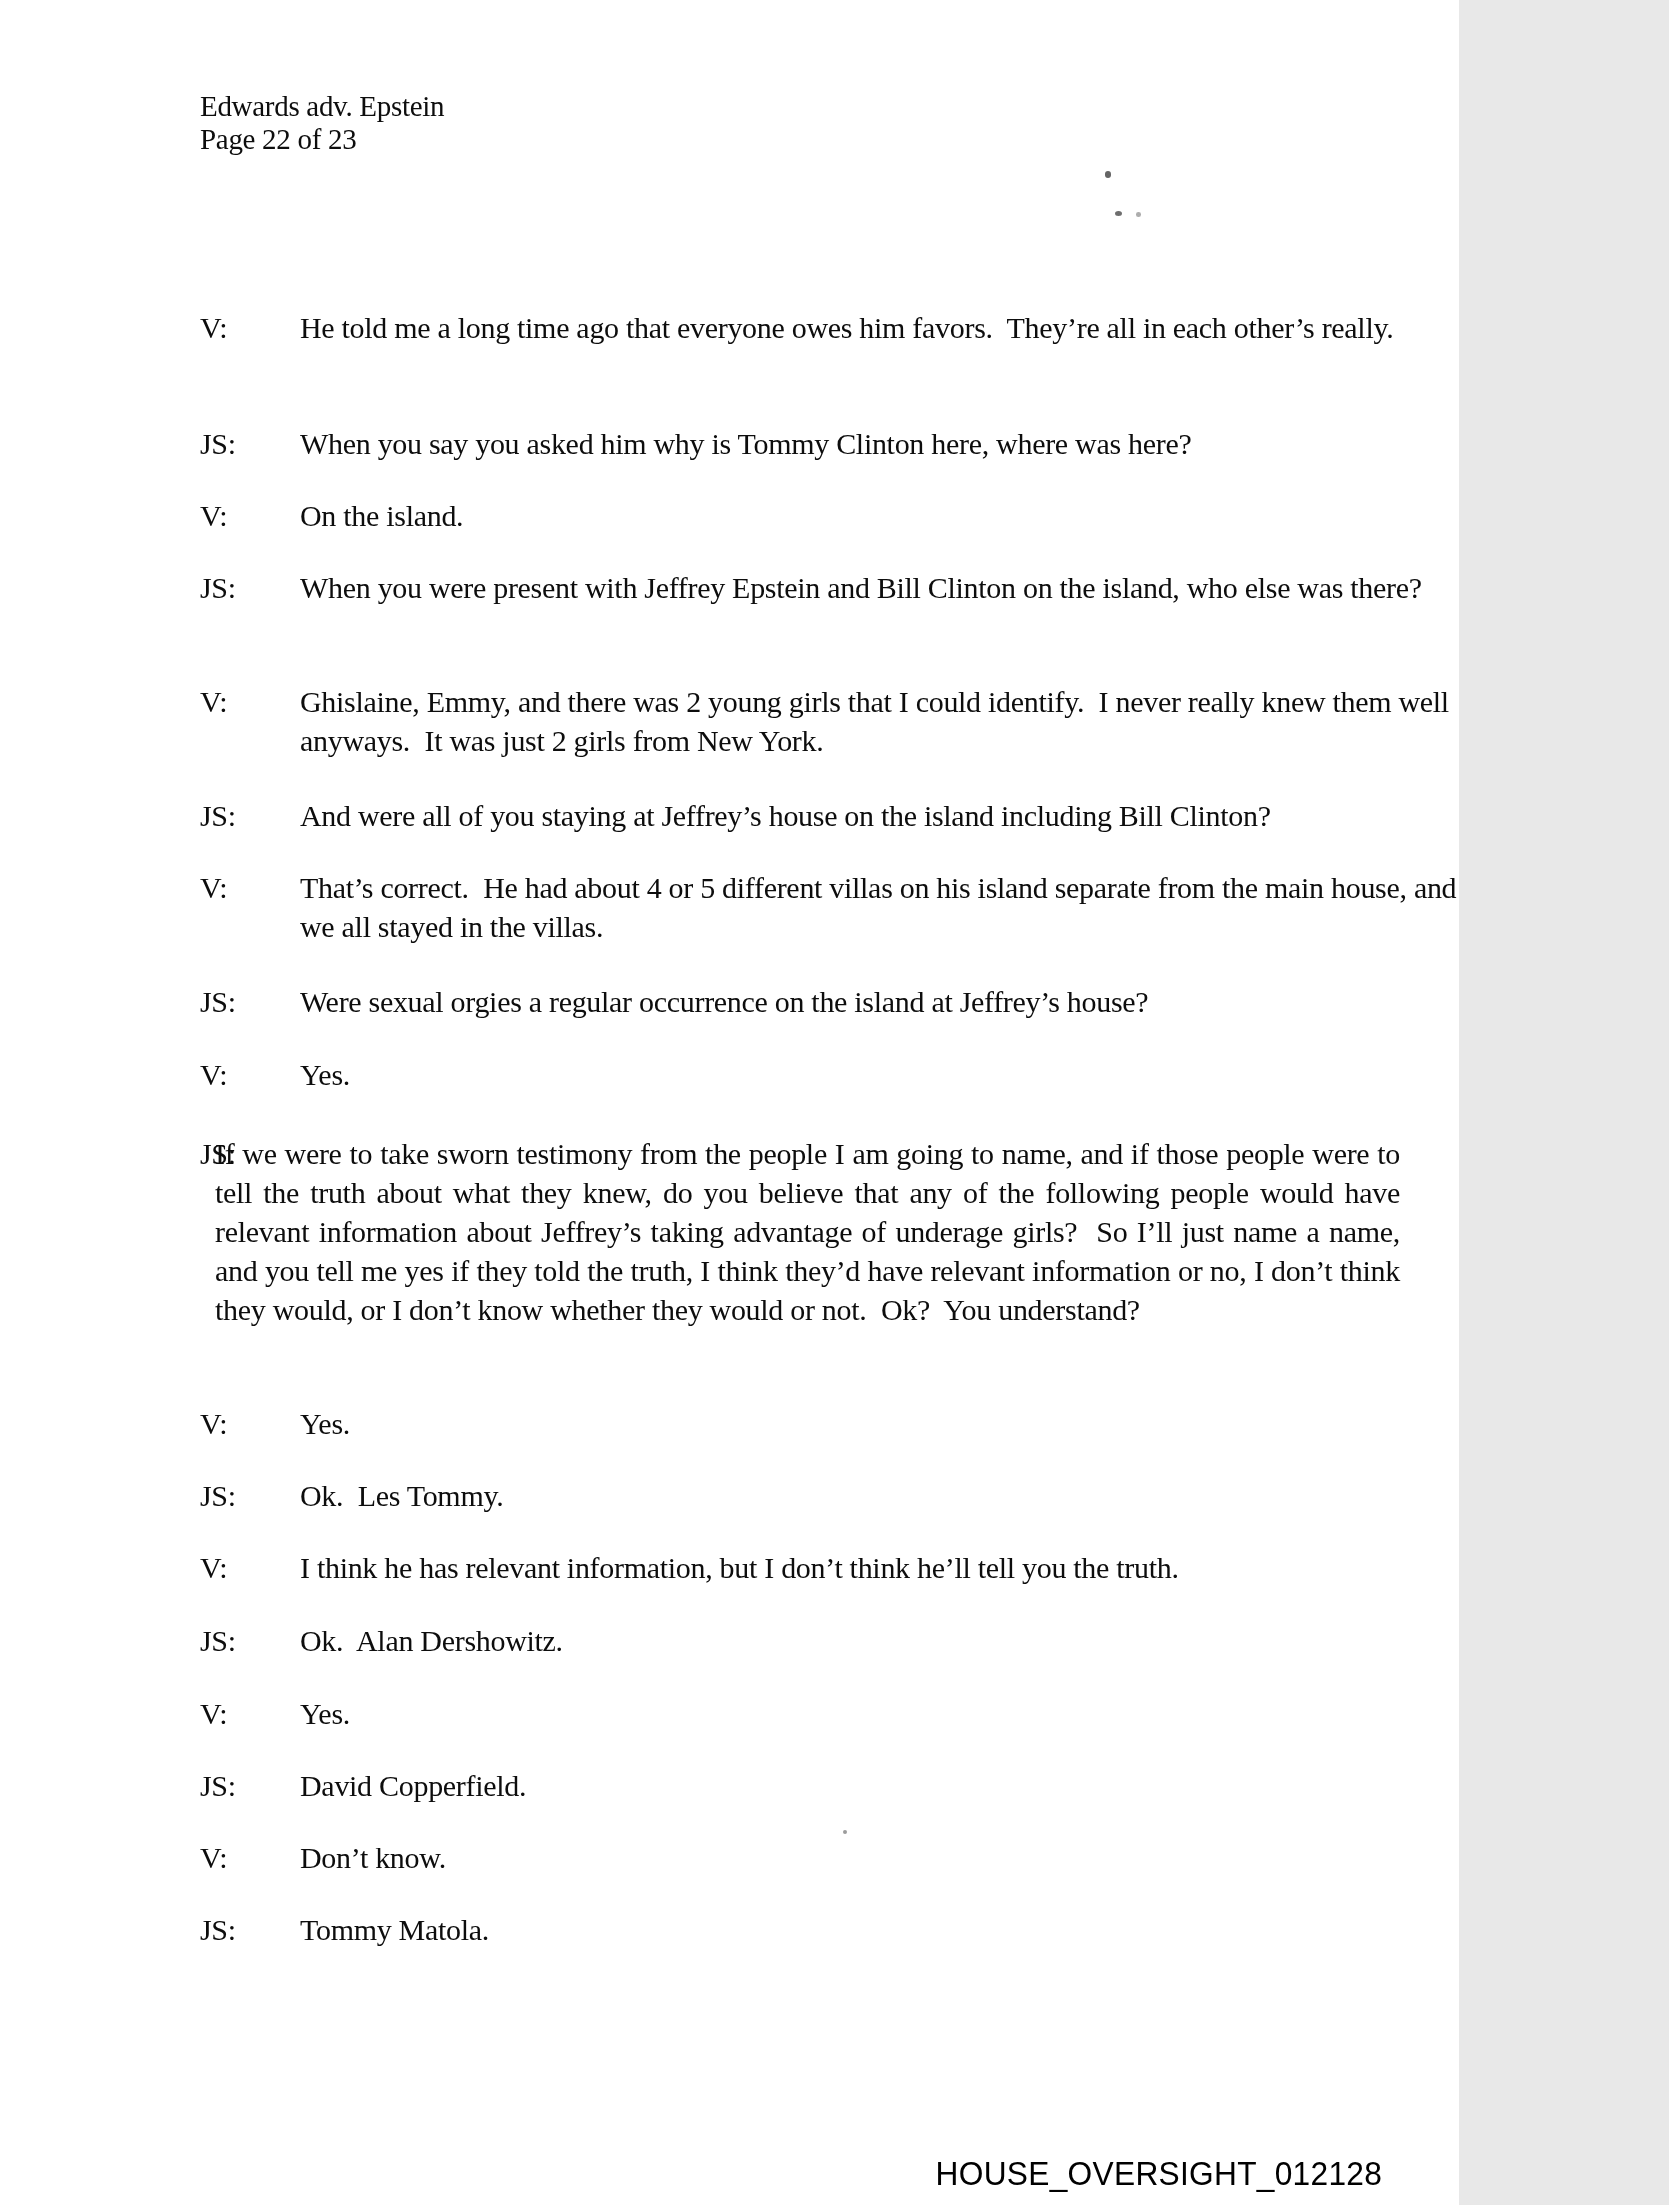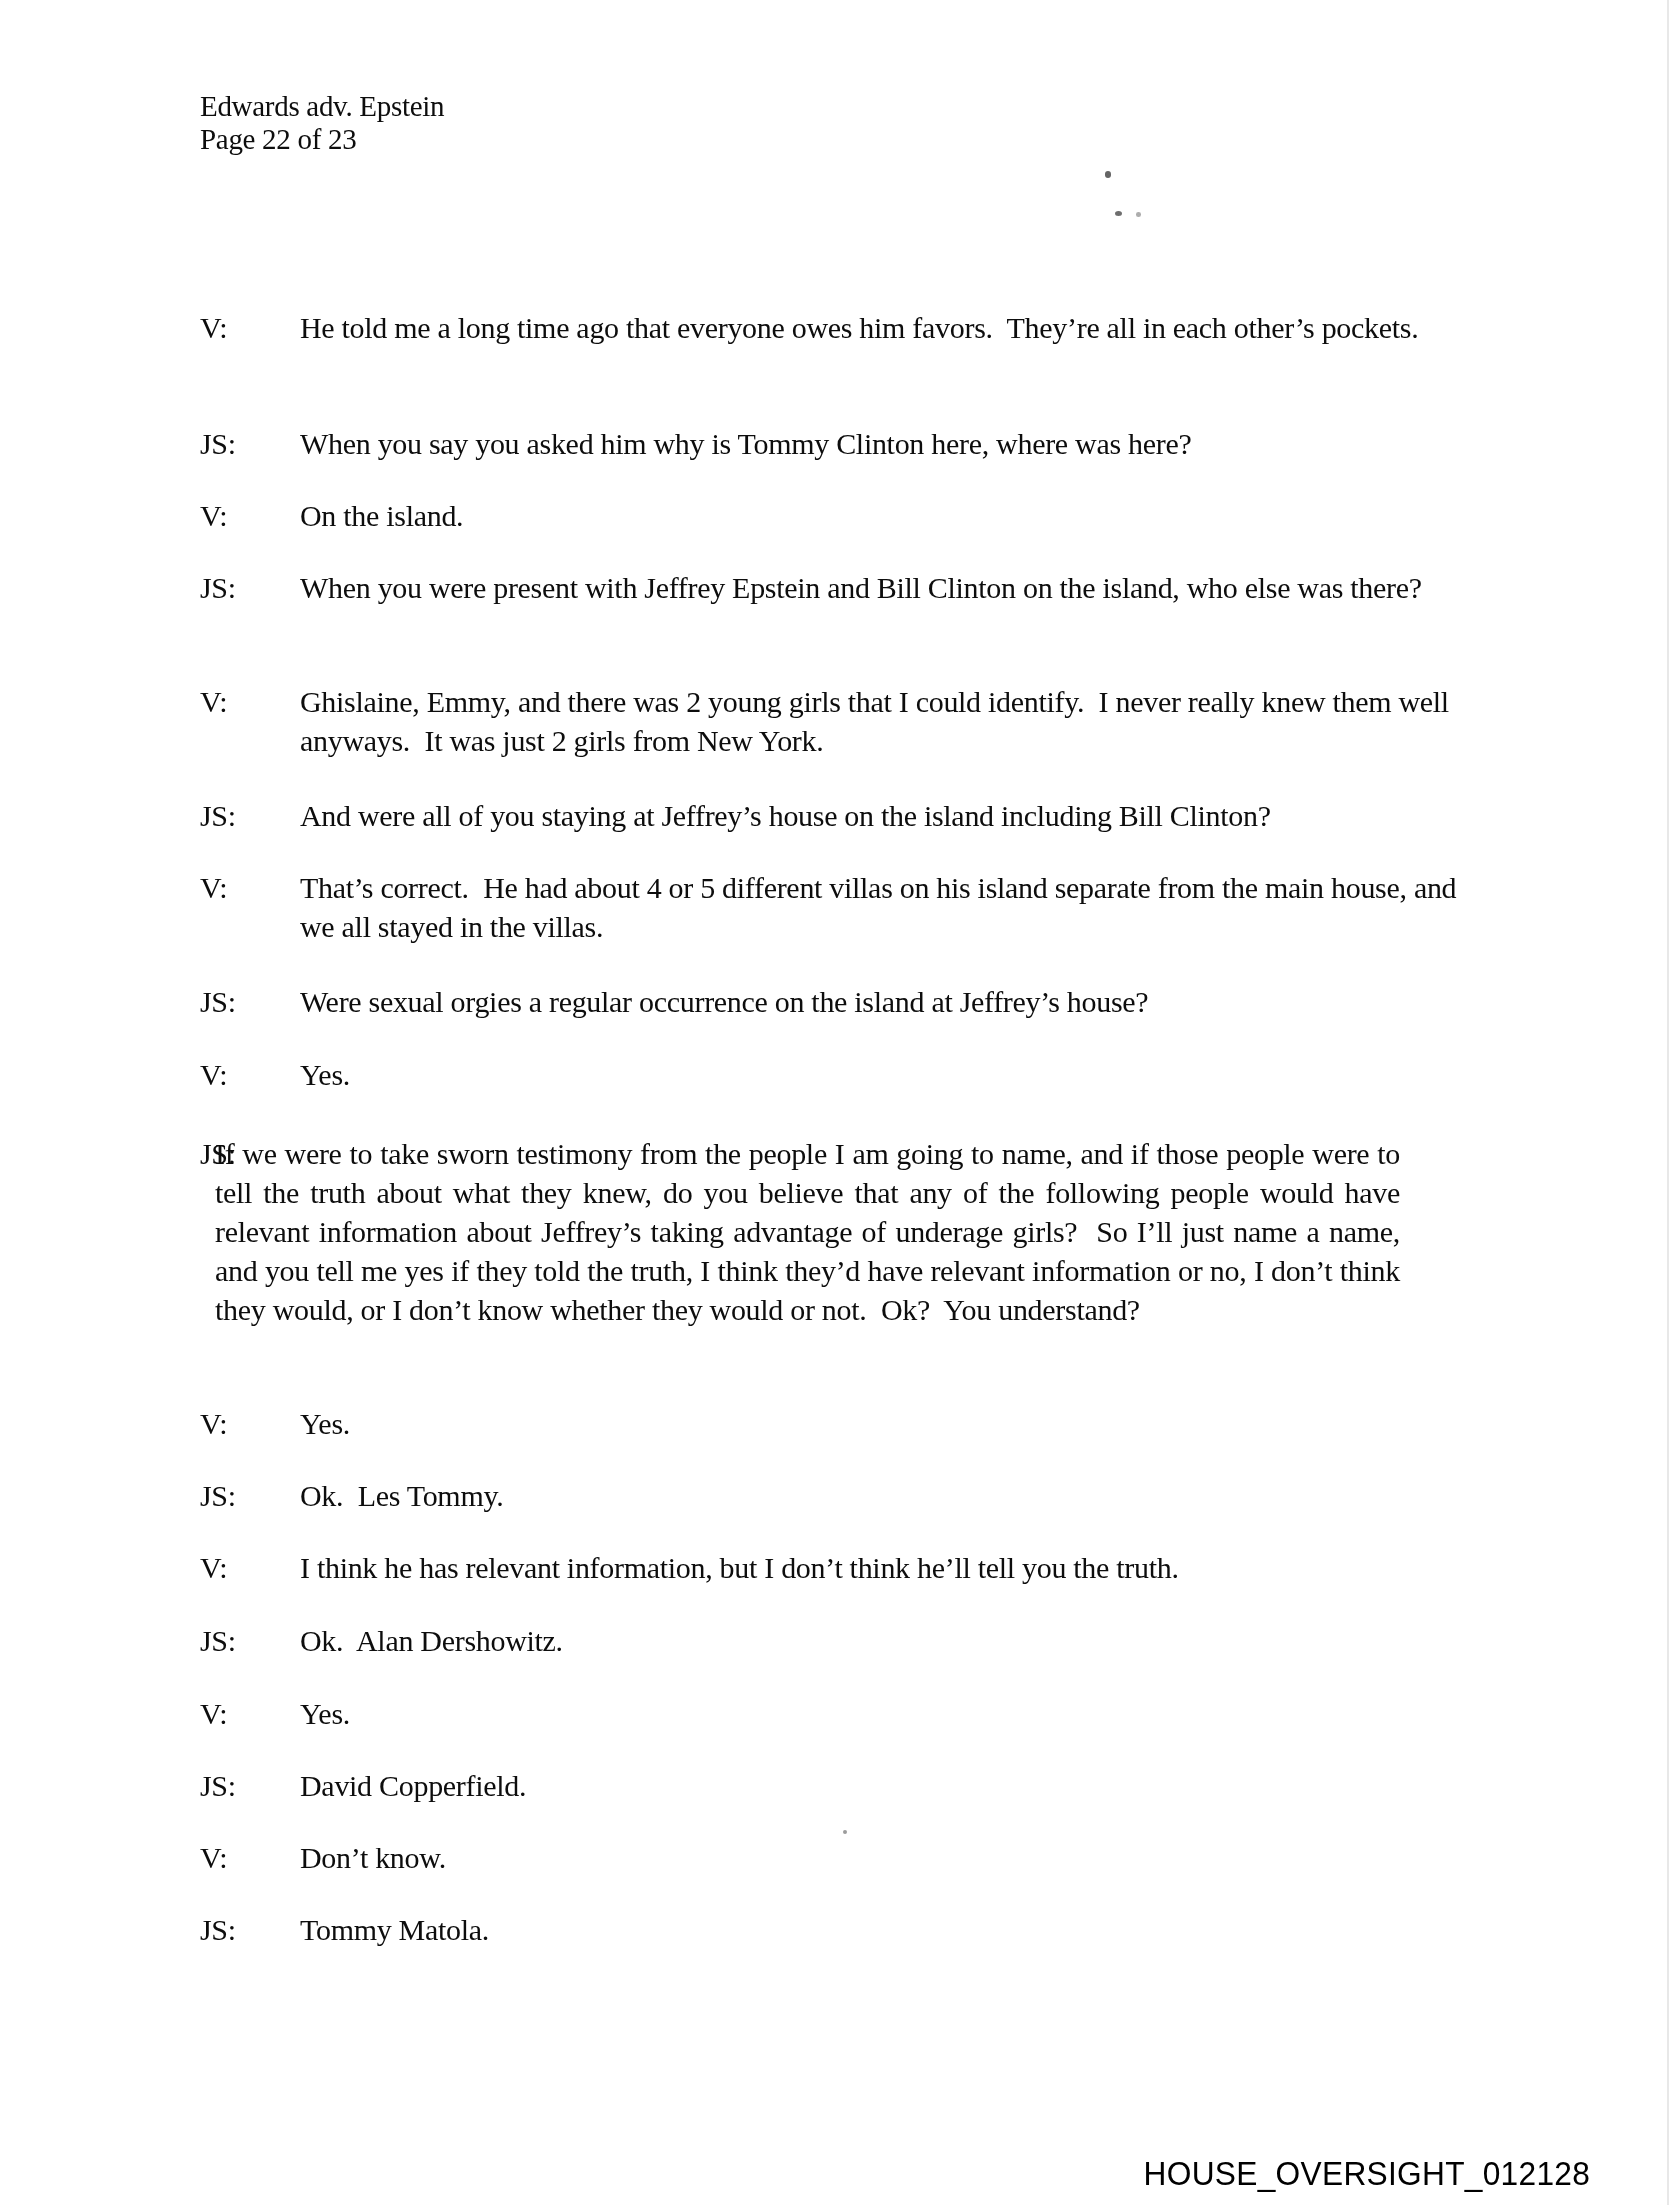--- a/index.html
+++ b/index.html
@@ -2,21 +2,21 @@
 <html style="font-size:10.5px"><head>
 <meta charset="utf-8">
 <style>
   html, body {
     margin: 0;
     padding: 0;
     background: #e8e8e8;
   }
   .page {
     position: relative;
-    width: 1667px;
+    width: 1459px;
     height: 2205px;
     background: #ffffff;
     overflow: hidden;
     font-family: "Liberation Serif", "DejaVu Serif", serif;
     color: #0d0d0d;
   }
   
   .doc-header {
     position: absolute;
     left: 200px;
@@ -84,21 +84,21 @@
     <div>Page 22 of 23</div>
   </div>
 
   <div class="speck s1"></div>
   <div class="speck s2"></div>
   <div class="speck s3"></div>
   <div class="speck s4"></div>
 
   <div class="turn" style="top:308px">
     <span class="speaker">V:</span>
-    <p class="text">He told me a long time ago that everyone owes him favors.  They’re all in each other’s pockets.</p>
+    <p class="text">He told me a long time ago that everyone owes him favors.  They’re all in each other’s really.</p>
   </div>
 
   <div class="turn" style="top:424px">
     <span class="speaker">JS:</span>
     <p class="text">When you say you asked him why is Tommy Clinton here, where was here?</p>
   </div>
 
   <div class="turn" style="top:496px">
     <span class="speaker">V:</span>
     <p class="text">On the island.</p>

